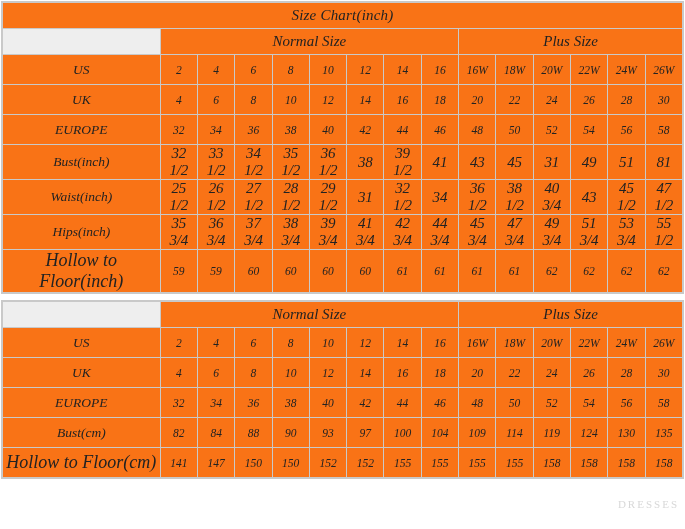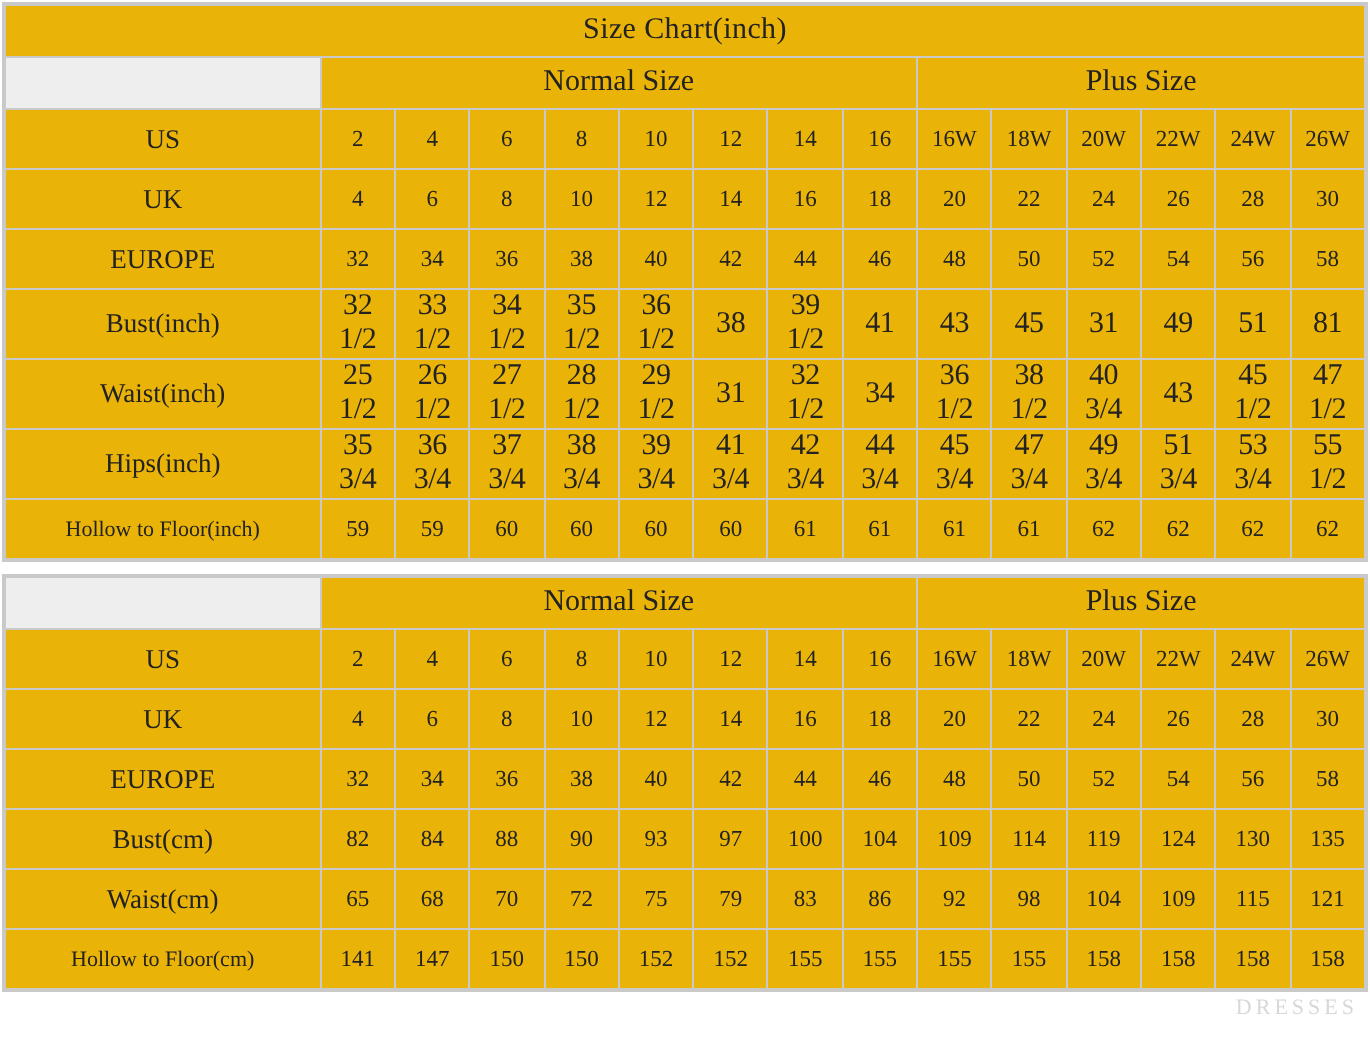--- a/index.html
+++ b/index.html
@@ -28,21 +28,22 @@
     border: 1px solid #c9c9c9;
     box-sizing: border-box;
   }
   .chart-block.first { margin-top: 1px; }
   .chart-block.second { margin-top: 6px; }
 
   table.size-table {
     width: 100%;
     border-collapse: collapse;
     table-layout: fixed;
-    background: #eab308;
+    background: #f97316;
+    font-style: italic;
   }
   table.size-table td,
   table.size-table th {
     border: 1px solid #c9c9c9;
     text-align: center;
     vertical-align: middle;
     font-weight: normal;
     color: #222222;
     padding: 0;
   }
@@ -58,21 +59,21 @@
   }
   .blank-cell {
     background: #eeeeee;
   }
   .row-label {
     font-size: 13.5px;
     height: 29px;
     padding: 0 4px;
   }
   .row-label.small {
-    font-size: 11px;
+    font-size: 18px;
   }
   .val {
     font-size: 11.5px;
     height: 29px;
     color: #333333;
   }
   .val.tight {
     font-size: 15px;
     letter-spacing: -0.2px;
   }
@@ -345,37 +346,20 @@
           <td class="val">100</td>
           <td class="val">104</td>
           <td class="val">109</td>
           <td class="val">114</td>
           <td class="val">119</td>
           <td class="val">124</td>
           <td class="val">130</td>
           <td class="val">135</td>
         </tr>
 
-        <tr>
-          <td class="row-label">Waist(cm)</td>
-          <td class="val">65</td>
-          <td class="val">68</td>
-          <td class="val">70</td>
-          <td class="val">72</td>
-          <td class="val">75</td>
-          <td class="val">79</td>
-          <td class="val">83</td>
-          <td class="val">86</td>
-          <td class="val">92</td>
-          <td class="val">98</td>
-          <td class="val">104</td>
-          <td class="val">109</td>
-          <td class="val">115</td>
-          <td class="val">121</td>
-        </tr>
 
 
         <tr>
           <td class="row-label small">Hollow to Floor(cm)</td>
           <td class="val">141</td>
           <td class="val">147</td>
           <td class="val">150</td>
           <td class="val">150</td>
           <td class="val">152</td>
           <td class="val">152</td>

